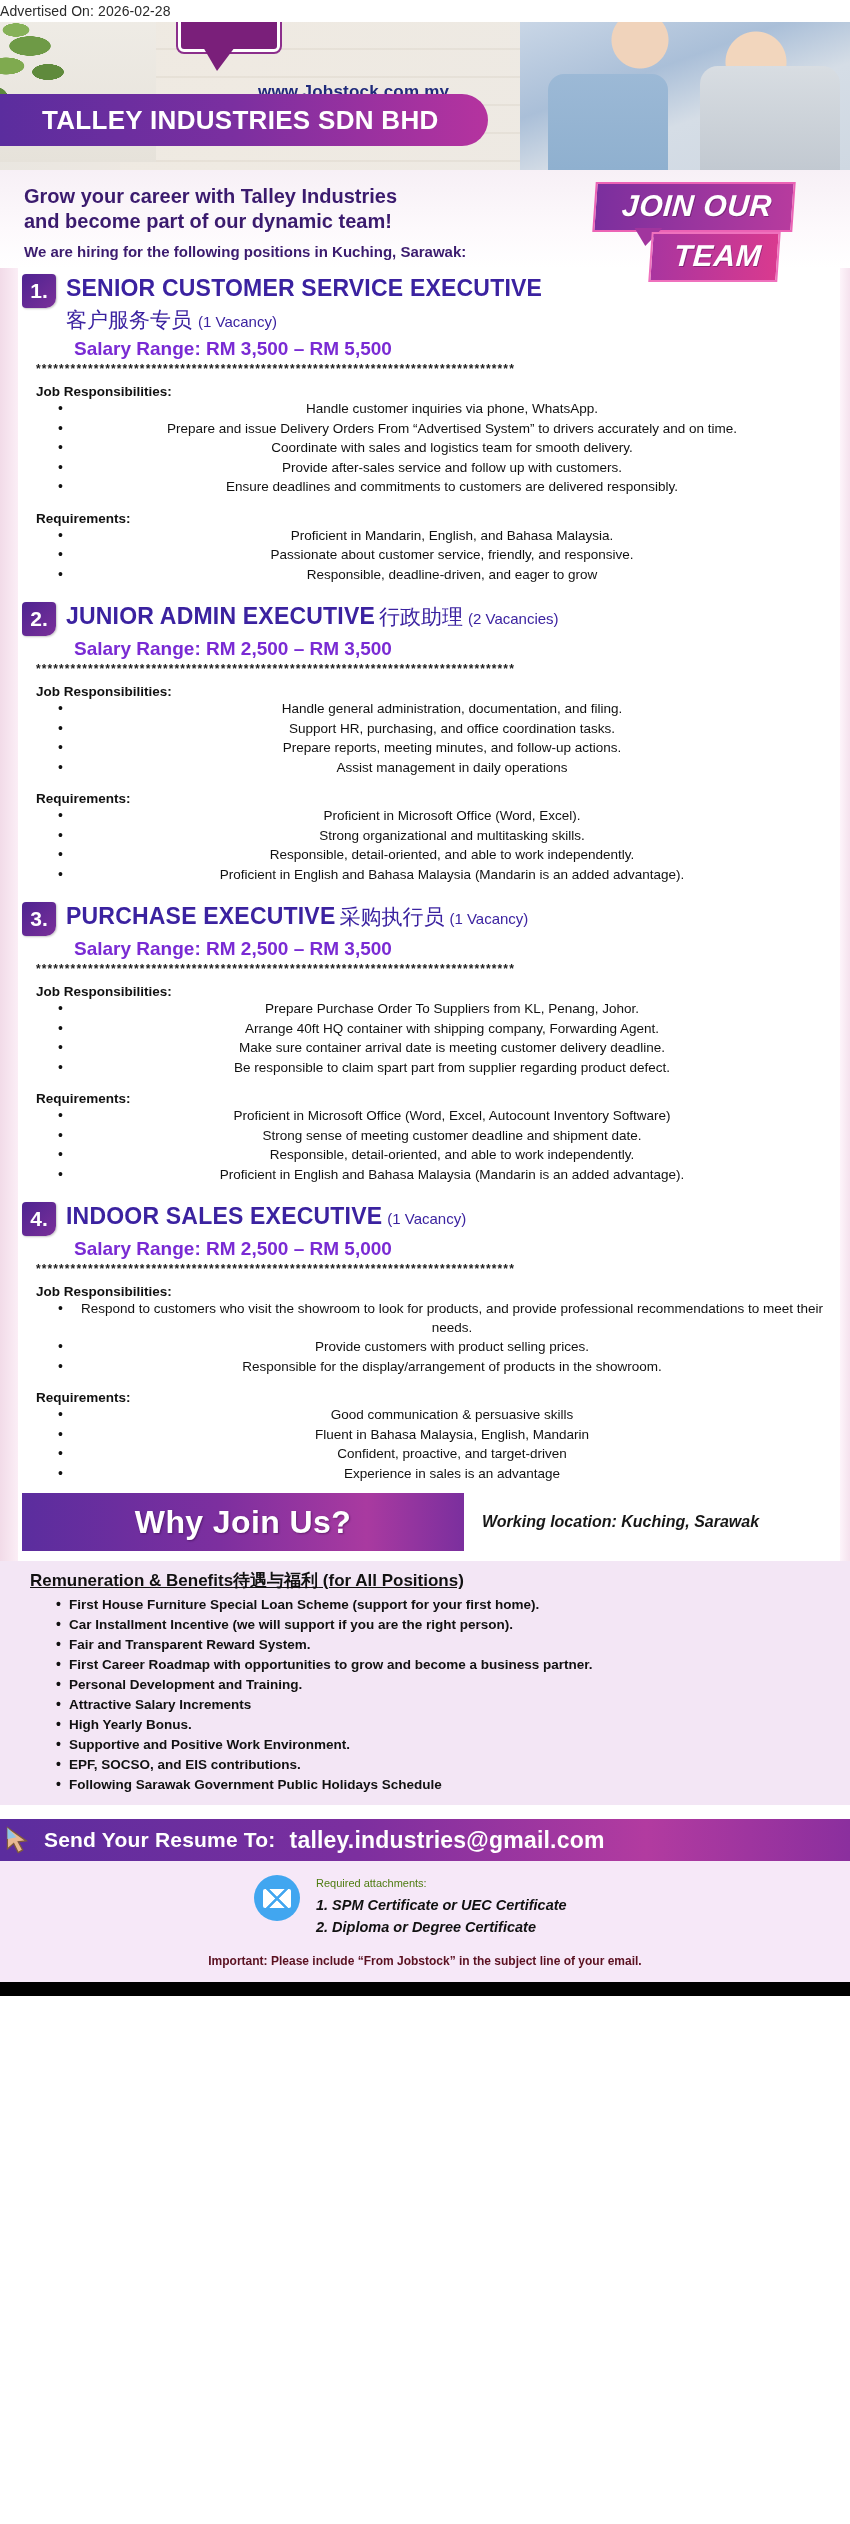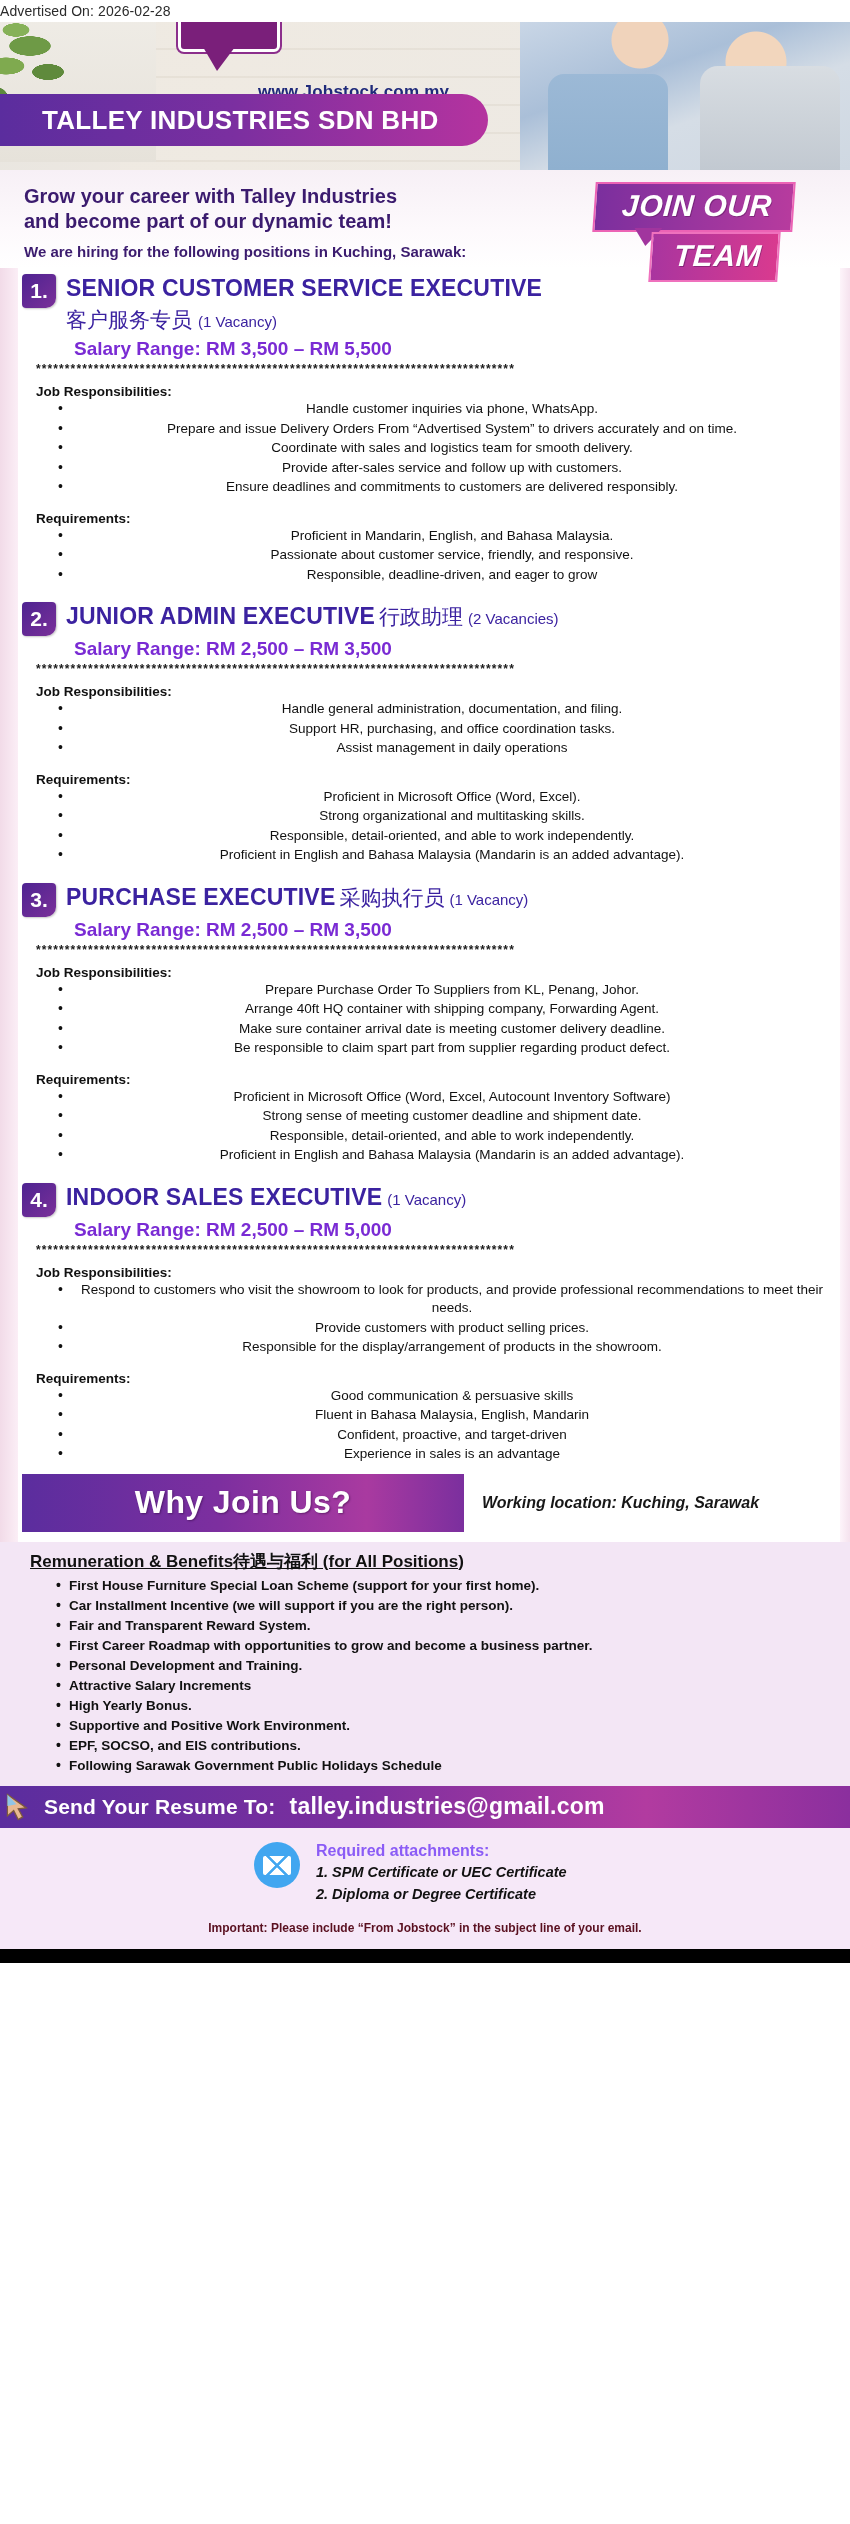--- a/index.html
+++ b/index.html
@@ -361,21 +361,21 @@
     content: "\2022";
     position: absolute; left: 0; top: -1px; font-size: 14px;
   }
 
   
   .resume-band {
     position: relative;
     height: 42px;
     background: linear-gradient(90deg,#5b2d9e 0%,#7c2f9f 42%,#b23ba0 76%,#8b2f9e 100%);
     display: flex; align-items: center;
-    margin-top: 0;
+    margin-top: 14px;
   }
   .resume-icon {
     position: absolute;
     left: 2px; top: 3px;
     width: 36px; height: 36px;
     z-index: 3;
   }
   .resume-label {
     color: #ffffff;
     font-size: 21px;
@@ -419,21 +419,21 @@
   }
   .mail-icon:after {
     content:"";
     position:absolute; left: 9px; top: 14px;
     width: 28px; height: 19px;
     background: linear-gradient(135deg,transparent 46%,#41a6f0 47%,#41a6f0 53%,transparent 54%),
                 linear-gradient(225deg,transparent 46%,#41a6f0 47%,#41a6f0 53%,transparent 54%);
   }
   .attach-text { padding-top: 2px; }
   .attach-title {
-    font-size: 16px; font-weight: bold; color: #8b5cf6; line-height: 21px;
+    font-size: 11px; font-weight: normal; color: #4d7c0f; line-height: 21px;
   }
   .attach-item {
     font-size: 14.5px; font-weight: bold; font-style: italic; color: #111; line-height: 22px;
   }
   .important {
     text-align: center;
     font-size: 12px;
     font-weight: bold;
     color: #5a1020;
     margin-top: 16px;
@@ -513,20 +513,21 @@
           <div class="job-titles">
             <span class="job-title-en">JUNIOR ADMIN EXECUTIVE</span><span class="job-title-zh">行政助理</span><span class="job-vacancy">(2 Vacancies)</span>
           </div>
         </div>
         <div class="salary">Salary Range: RM 2,500 – RM 3,500</div>
         <div class="stars">***********************************************************************************</div>
         <div class="sect-label">Job Responsibilities:</div>
         <ul class="bullets">
           <li>Handle general administration, documentation, and filing.</li>
           <li>Support HR, purchasing, and office coordination tasks.</li>
+          <li>Prepare reports, meeting minutes, and follow-up actions.</li>
           <li>Assist management in daily operations</li>
         </ul>
         <div class="gap-block"></div>
         <div class="sect-label">Requirements:</div>
         <ul class="bullets">
           <li>Proficient in Microsoft Office (Word, Excel).</li>
           <li>Strong organizational and multitasking skills.</li>
           <li>Responsible, detail-oriented, and able to work independently.</li>
           <li>Proficient in English and Bahasa Malaysia (Mandarin is an added advantage).</li>
         </ul>

